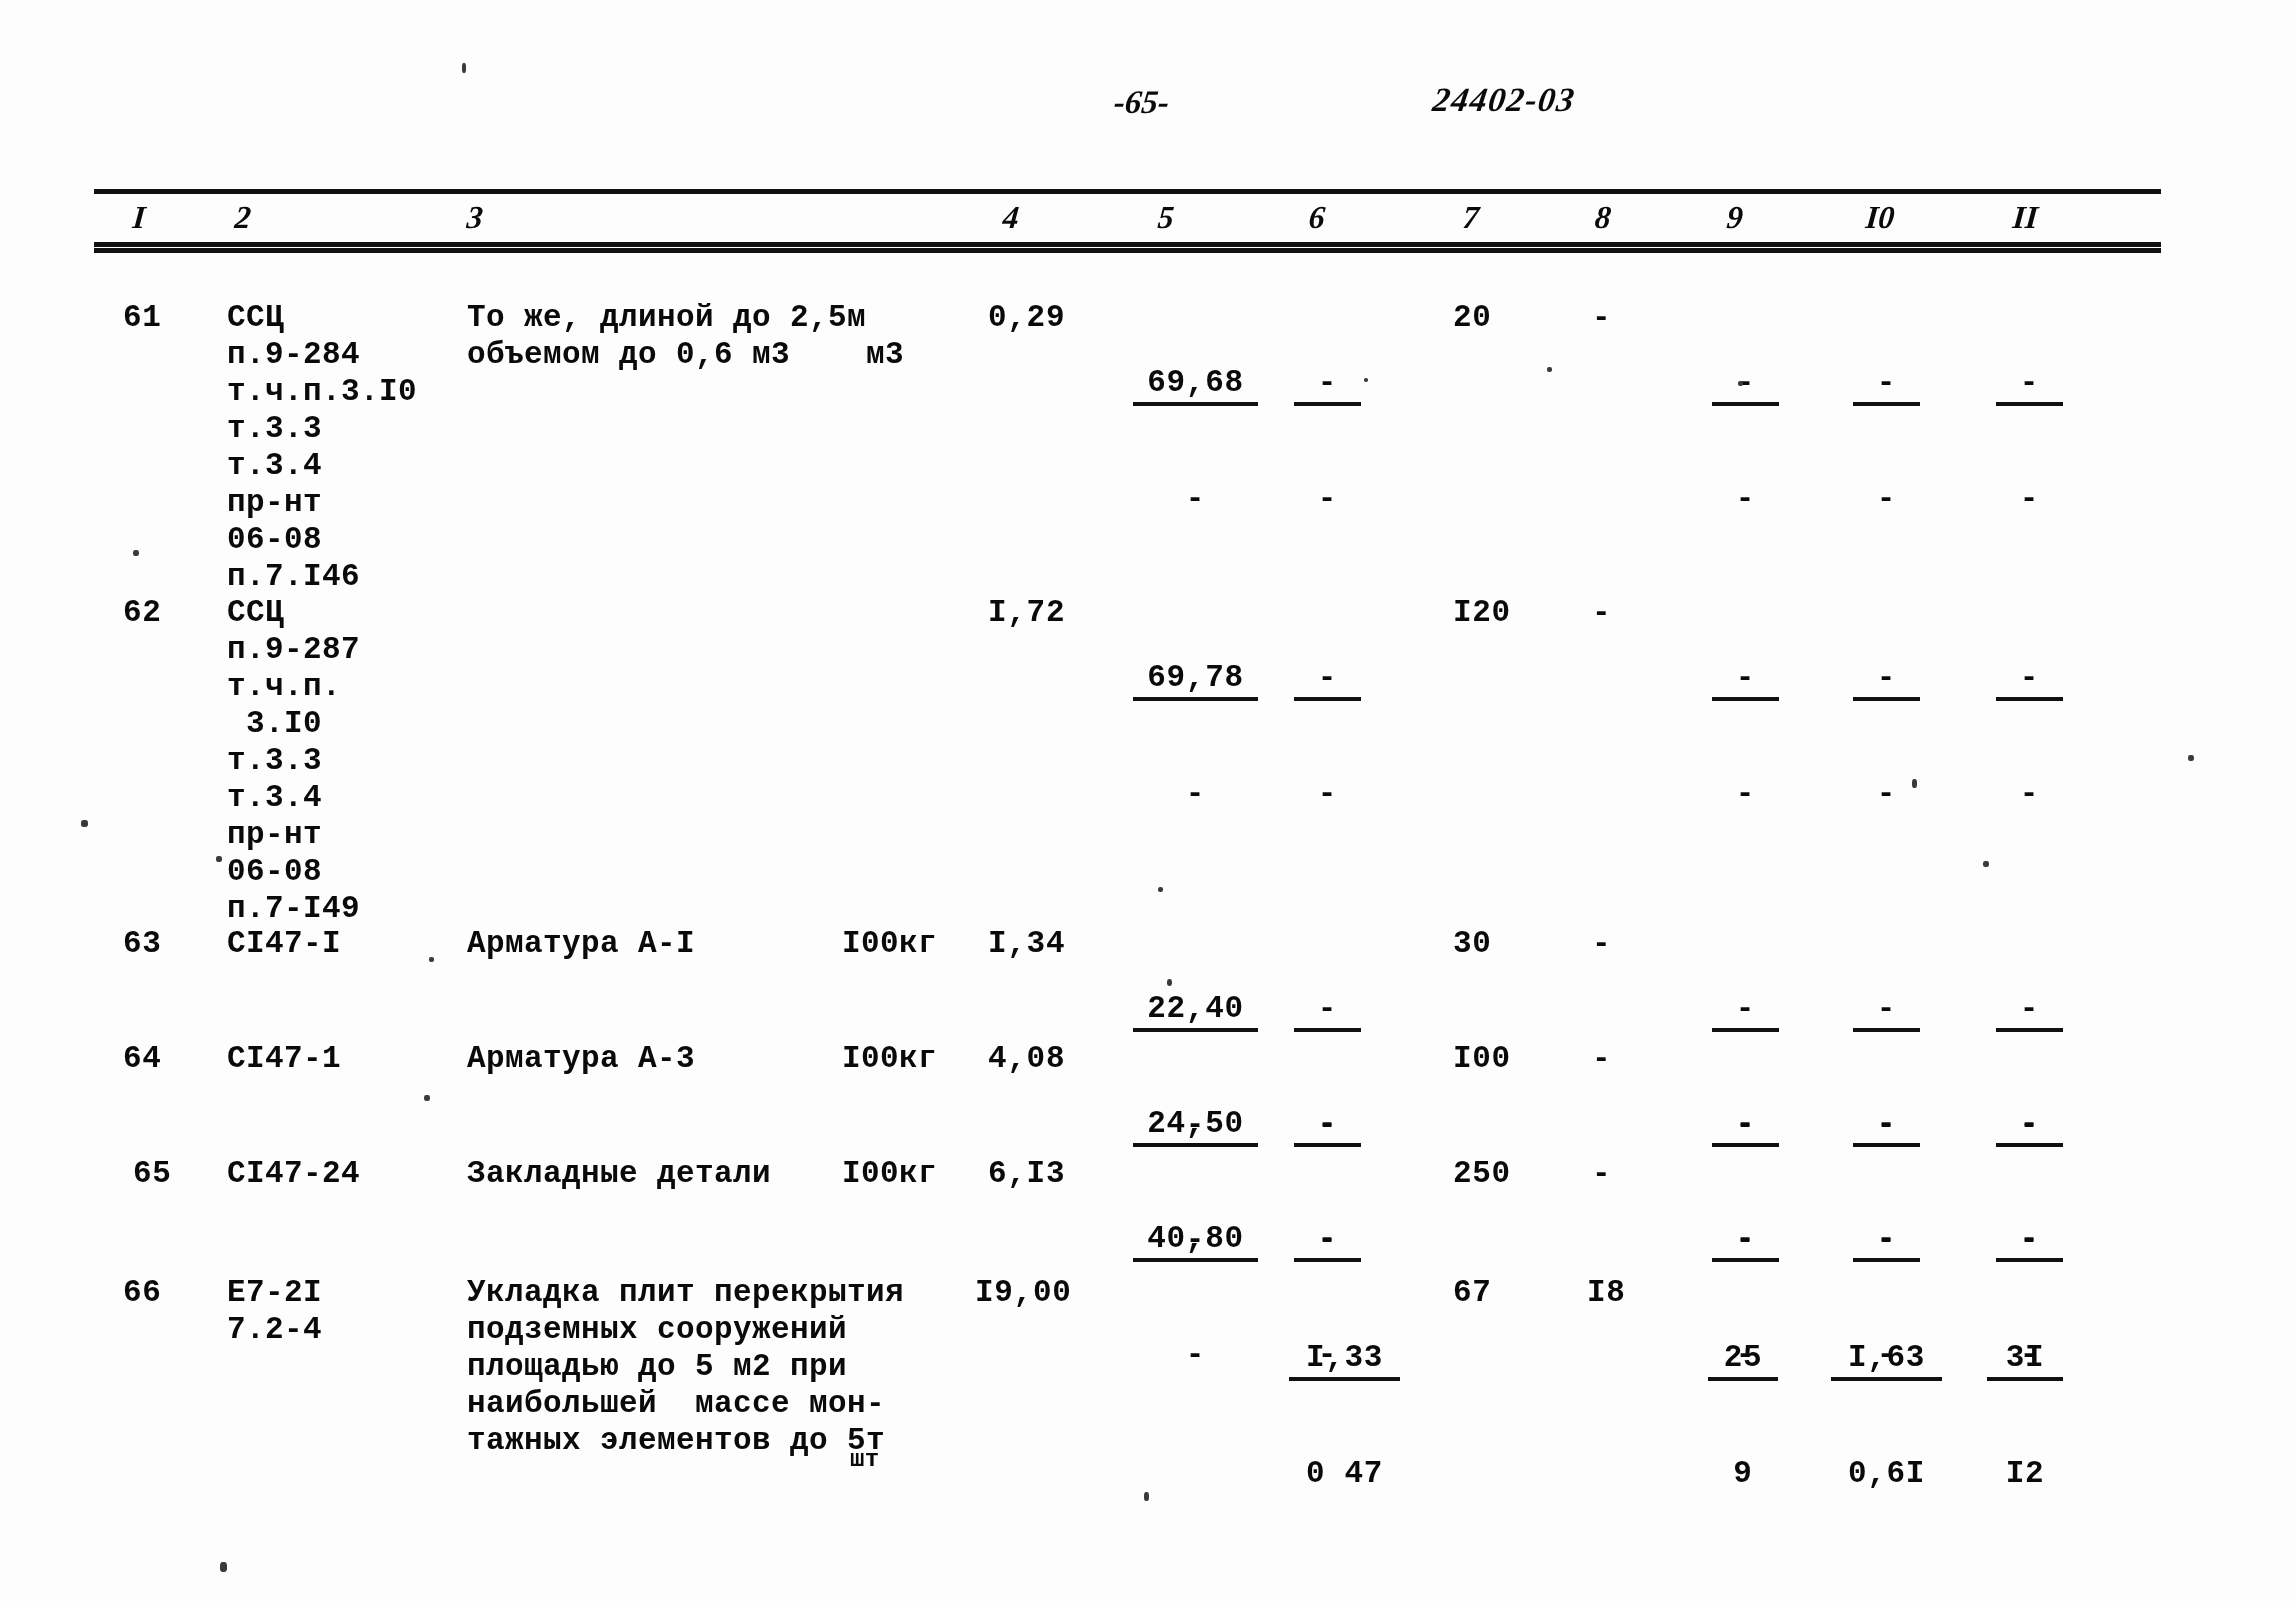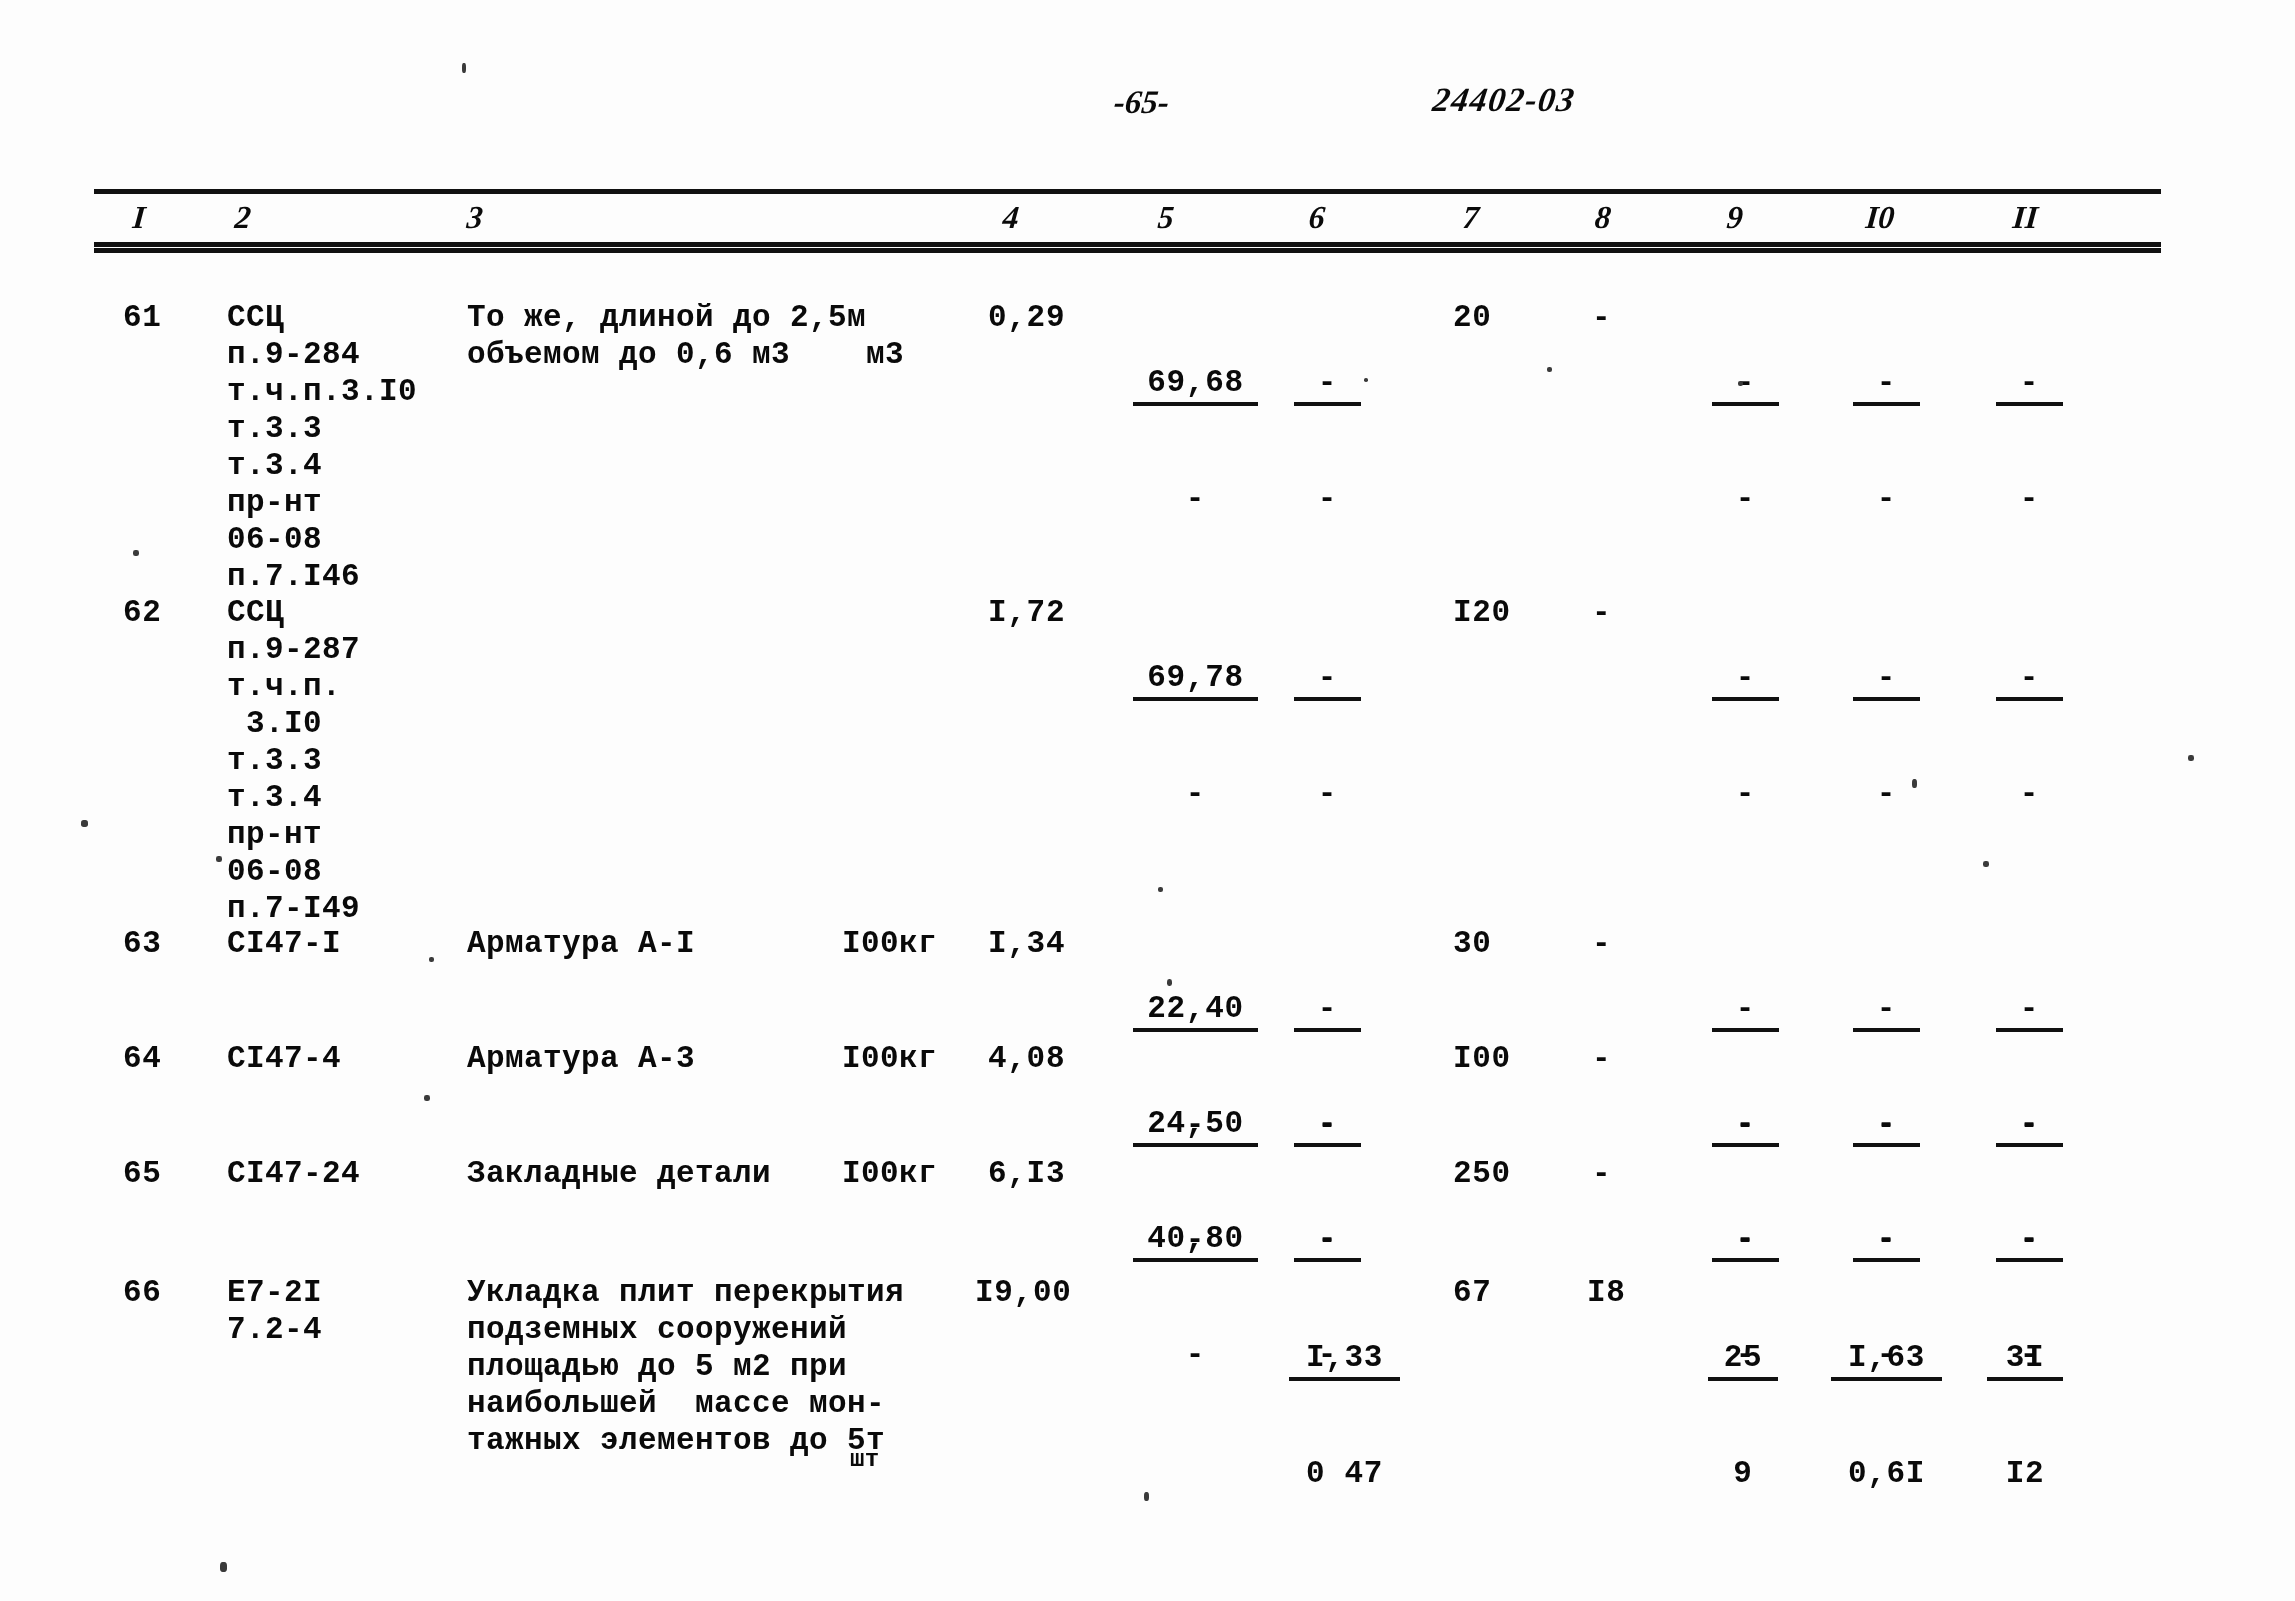--- a/index.html
+++ b/index.html
@@ -235,21 +235,21 @@
   <div class="frac" style="left:1853px;top:922px;width:67px">
     <span class="top">-</span>
     <span class="bot">-</span>
   </div>
   <div class="frac" style="left:1996px;top:922px;width:67px">
     <span class="top">-</span>
     <span class="bot">-</span>
   </div>
 
   <div class="cell num" style="left:123px;top:1040px">64</div>
-  <div class="cell" style="left:227px;top:1040px">CI47-4</div>
+  <div class="cell" style="left:227px;top:1040px">CI47-1</div>
   <div class="cell" style="left:467px;top:1040px">Арматура А-3</div>
   <div class="cell" style="left:842px;top:1040px">I00кг</div>
   <div class="cell num" style="left:988px;top:1040px">4,08</div>
   <div class="frac" style="left:1133px;top:1037px;width:125px">
     <span class="top">24,50</span>
     <span class="bot">-</span>
   </div>
   <div class="frac" style="left:1294px;top:1037px;width:67px">
     <span class="top">-</span>
     <span class="bot">-</span>
@@ -262,21 +262,21 @@
   </div>
   <div class="frac" style="left:1853px;top:1037px;width:67px">
     <span class="top">-</span>
     <span class="bot">-</span>
   </div>
   <div class="frac" style="left:1996px;top:1037px;width:67px">
     <span class="top">-</span>
     <span class="bot">-</span>
   </div>
 
-  <div class="cell num" style="left:123px;top:1155px">65</div>
+  <div class="cell num" style="left:133px;top:1155px">65</div>
   <div class="cell" style="left:227px;top:1155px">CI47-24</div>
   <div class="cell" style="left:467px;top:1155px">Закладные детали</div>
   <div class="cell" style="left:842px;top:1155px">I00кг</div>
   <div class="cell num" style="left:988px;top:1155px">6,I3</div>
   <div class="frac" style="left:1133px;top:1152px;width:125px">
     <span class="top">40,80</span>
     <span class="bot">-</span>
   </div>
   <div class="frac" style="left:1294px;top:1152px;width:67px">
     <span class="top">-</span>

